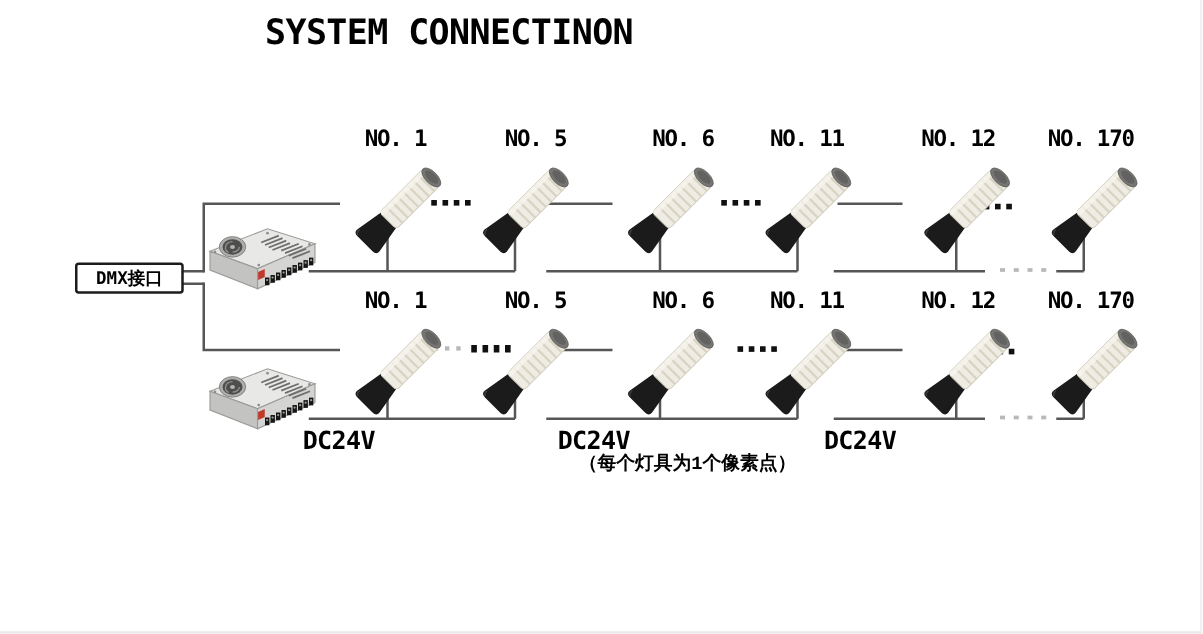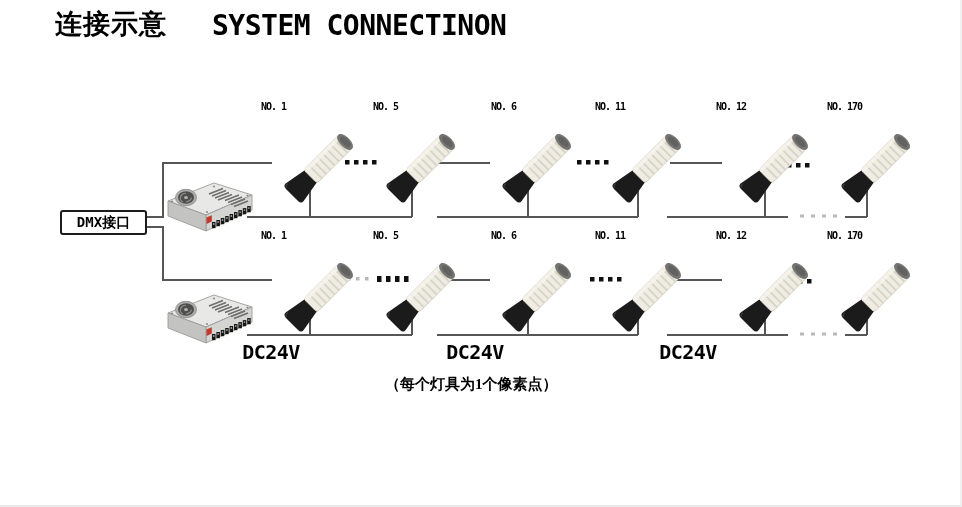--- a/index.html
+++ b/index.html
@@ -25,40 +25,39 @@
   }
   .dmx-box{
     position:absolute;left:60px;top:210px;width:83px;height:21px;
     border:2px solid #1c1c1c;border-radius:3px;background:#fff;
     display:flex;align-items:center;justify-content:center;
     font-size:14px;font-weight:bold;z-index:3;
     font-family:"DejaVu Sans Mono","Liberation Sans",monospace;
     text-align:right;
   }
   .lamp-label{
-    position:absolute;width:80px;text-align:left;
-    font-size:10px;font-weight:bold;letter-spacing:-1px;z-index:3;
+    position:absolute;width:80px;text-align:right;
+    font-size:18px;font-weight:bold;letter-spacing:-1px;z-index:3;
   }
   .dc-label{
     position:absolute;width:80px;text-align:center;
     font-size:20px;font-weight:bold;letter-spacing:-0.5px;z-index:3;
   }
   .note{
-    position:absolute;left:385px;top:375px;width:330px;text-align:left;
-    font-family:Liberation Serif, serif;
+    position:absolute;left:385px;top:361px;width:330px;text-align:center;
+    font-family:Liberation Mono, monospace;
     font-size:15px;font-weight:bold;z-index:3;
   }
   svg.diagram{position:absolute;left:0;top:0;z-index:1;}
 </style>
 </head>
 <body>
 
 <div class="canvas">
 
-  <div class="title-zh">连接示意</div>
   <div class="title-en">SYSTEM CONNECTINON</div>
 
   <div class="dmx-box">
     <span>DMX接口</span>
   </div>
 
   <div class="lamp-label" style="left:261px;top:101px">NO. 1</div>
   <div class="lamp-label" style="left:373px;top:101px">NO. 5</div>
   <div class="lamp-label" style="left:491px;top:101px">NO. 6</div>
   <div class="lamp-label" style="left:595px;top:101px">NO. 11</div>

